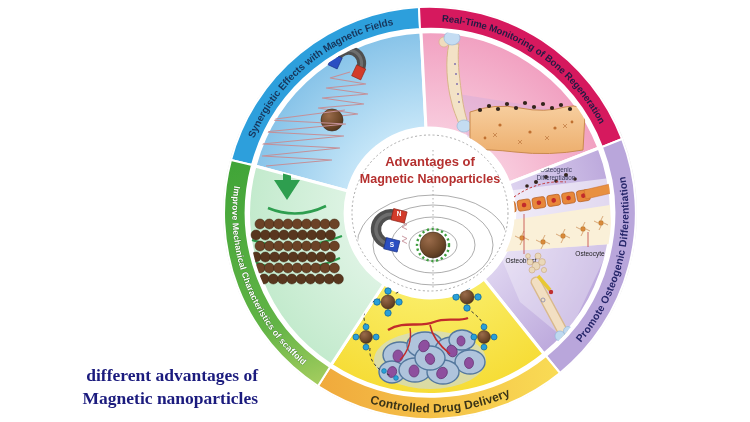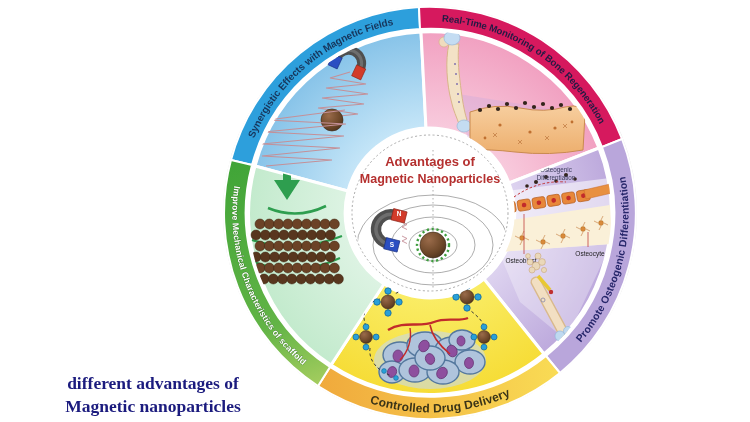--- a/index.html
+++ b/index.html
@@ -4,21 +4,21 @@
 <style>
   html,body{margin:0;padding:0;background:#fff;}
   .stage{position:relative;width:750px;height:422px;background:#ffffff;overflow:hidden;
          font-family:"Liberation Sans",sans-serif;}
   svg{position:absolute;left:0;top:0;}
   .band-label{font-family:"Liberation Sans",sans-serif;font-weight:bold;}
   .band-label.outlined{stroke:#2E6B1E;stroke-width:0.55px;paint-order:stroke;}
   .hub-title{font-family:"Liberation Sans",sans-serif;font-weight:bold;text-anchor:middle;}
   .tiny-label{font-family:"Liberation Sans",sans-serif;text-anchor:middle;}
   .pole-letter{font-family:"Liberation Sans",sans-serif;font-weight:bold;text-anchor:middle;fill:#ffffff;}
-  .caption{position:absolute;left:48px;top:372px;width:210px;text-align:center;
+  .caption{position:absolute;left:48px;top:364px;width:210px;text-align:right;
            font-family:"Liberation Serif",serif;font-weight:bold;font-size:17.5px;
            line-height:1.32;color:#1B1B7E;}
 </style>
 </head>
 <body>
 
 <div class="stage">
 <svg width="750" height="422" viewBox="0 0 750 422">
   <defs>
     <radialGradient id="gBlue" gradientUnits="userSpaceOnUse" cx="430" cy="213" r="185">

